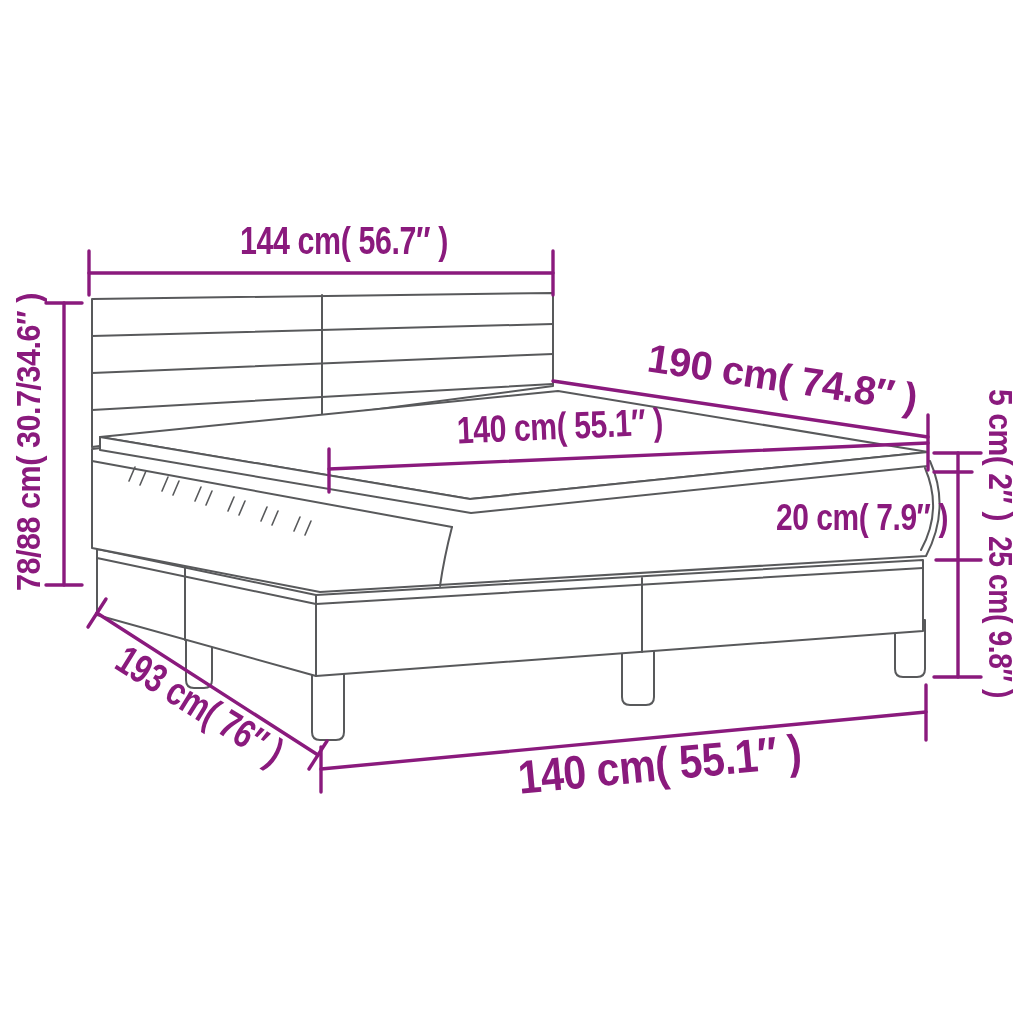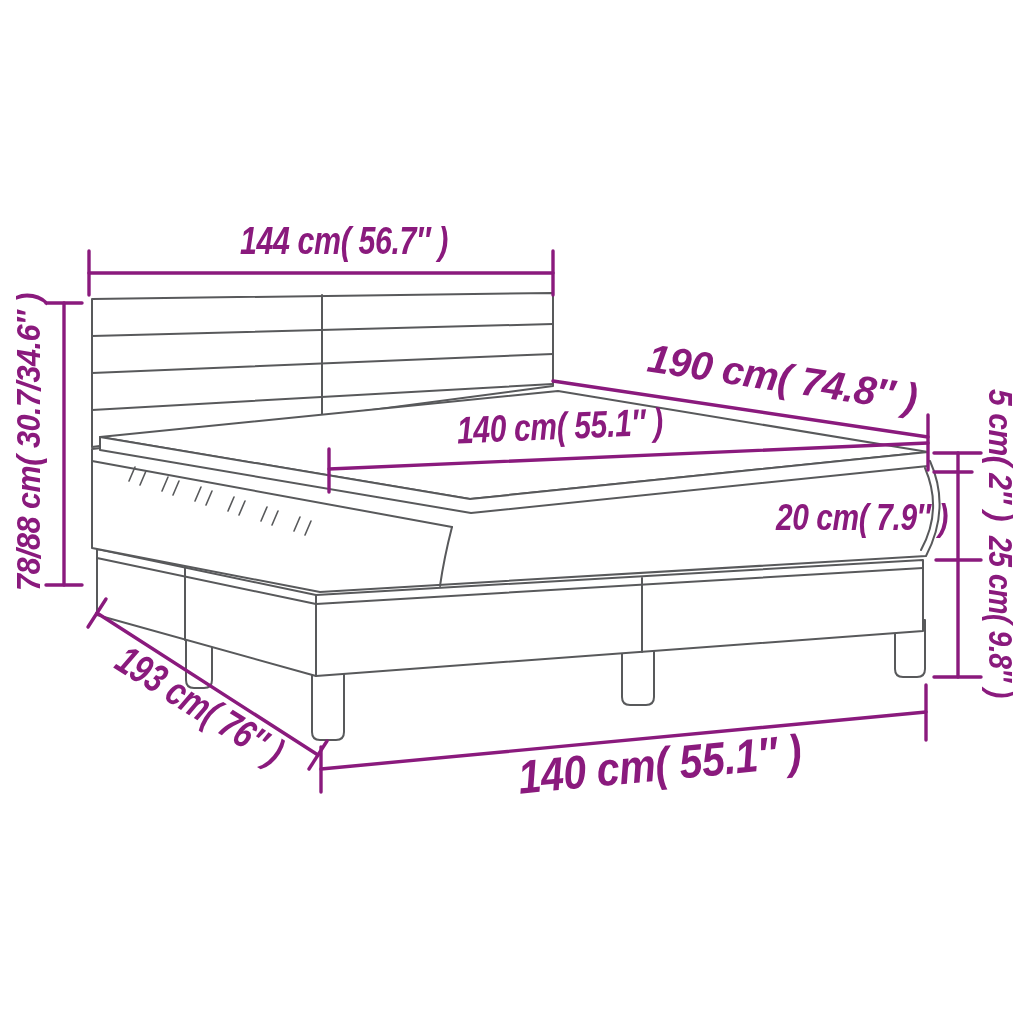--- a/index.html
+++ b/index.html
@@ -2,21 +2,20 @@
 <html><head>
 <meta charset="utf-8">
 <style>
   html,body{margin:0;padding:0;background:#ffffff;}
   .stage{
     position:relative;
     width:1024px;height:1024px;
     background:#ffffff;
     font-family:"Liberation Sans", sans-serif;
     overflow:hidden;
-    font-style:italic;
   }
   svg{display:block;}
   .dim-text{
     font-family:"Liberation Sans","DejaVu Sans",sans-serif;
     font-weight:700;
     letter-spacing:-0.5px;
   }
 </style>
 </head>
 <body>

